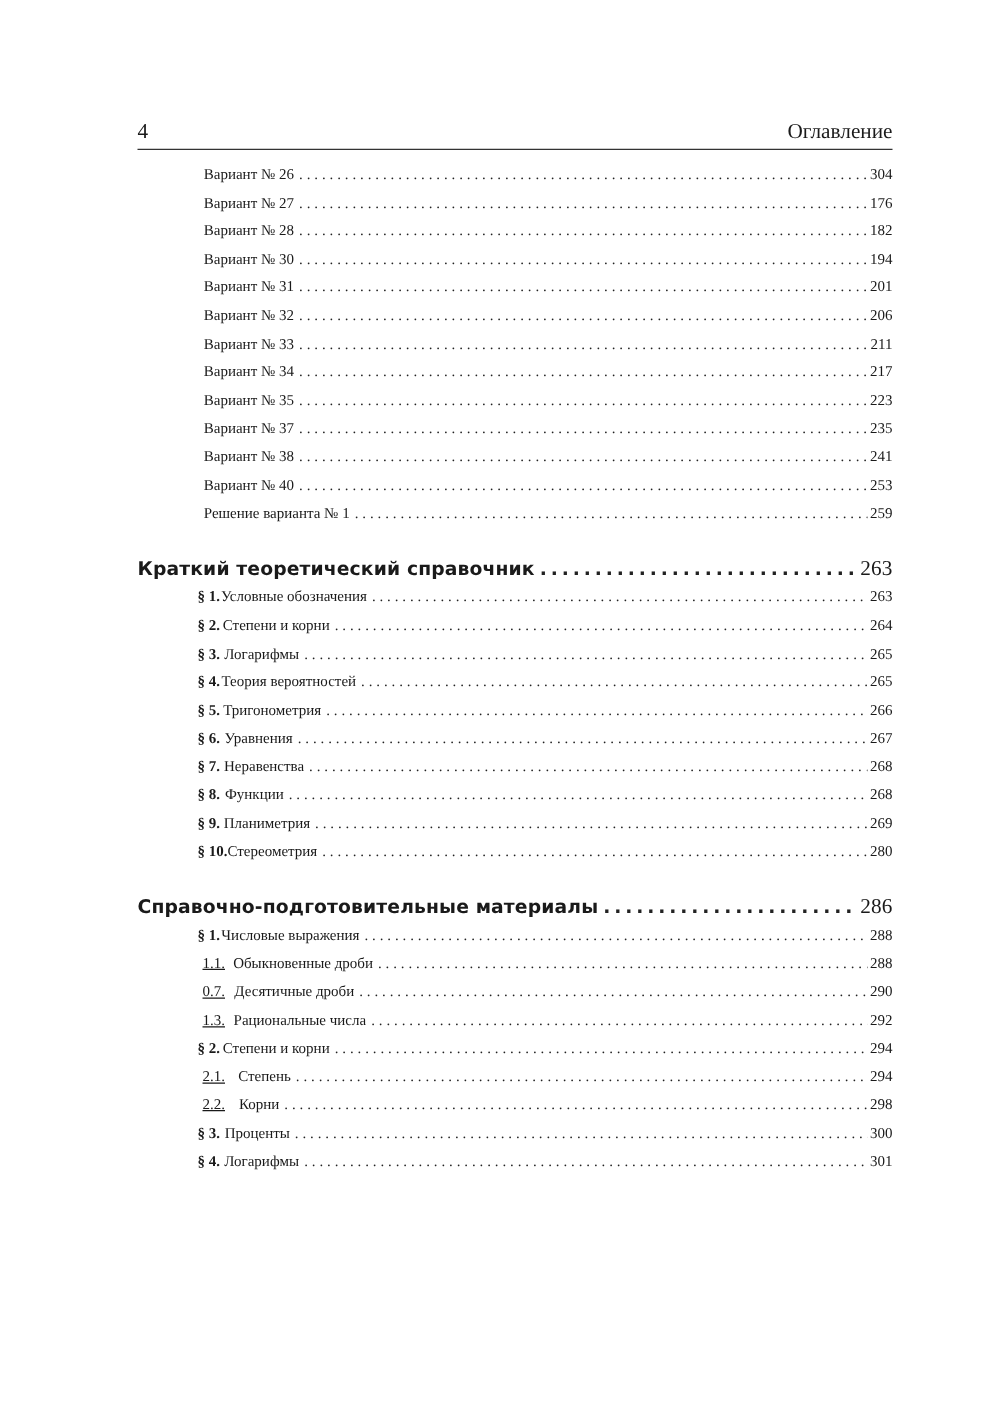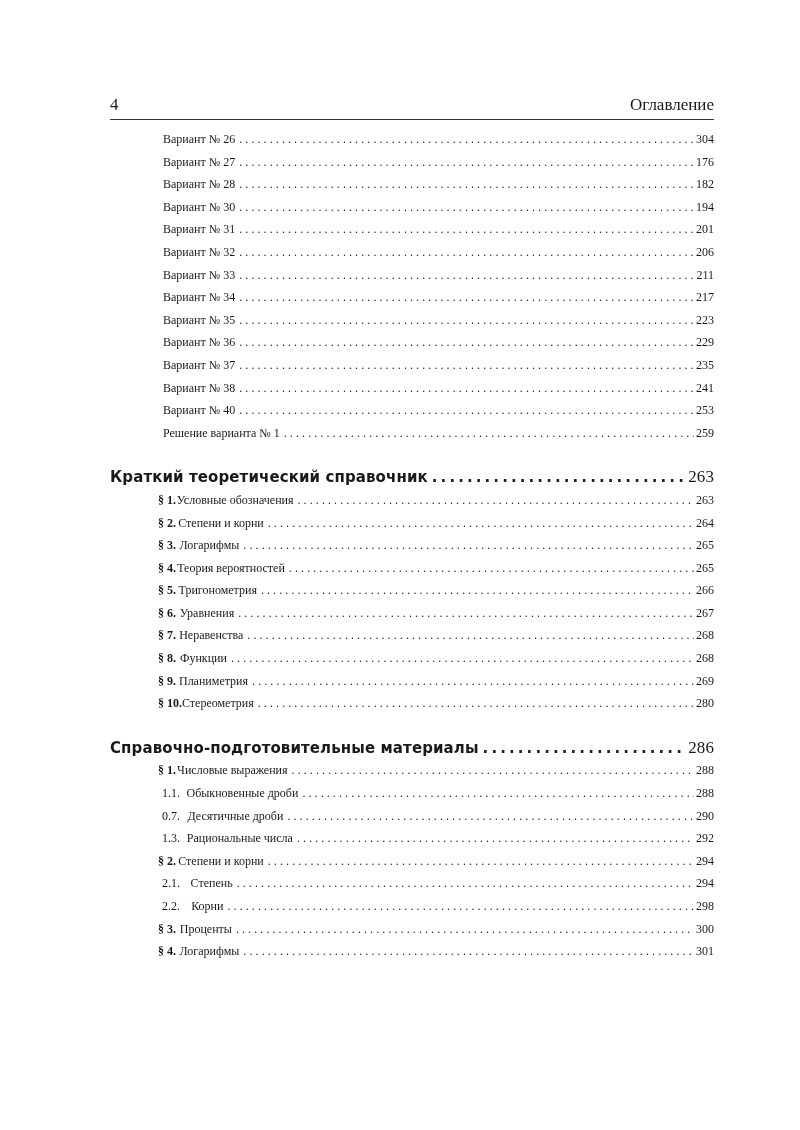--- a/index.html
+++ b/index.html
@@ -30,21 +30,21 @@
   }
   .row .dots::before {
     content: "........................................................................................................................................................";
   }
   .row .page-num { flex: 0 0 auto; }
   .lvl-variant { padding-left: 53px; }
   .lvl-section .num { display: inline-block; width: 44px; }
   .lvl-section { padding-left: 48px; }
   .lvl-section .num .sec { font-weight: bold; }
   .lvl-sub { padding-left: 52px; }
-  .lvl-sub .num { display: inline-block; width: 58px; }
+  .lvl-sub .num { display: inline-block; width: 58px; text-decoration: underline; }
   .part {
     font-family: "DejaVu Sans", "Liberation Sans", sans-serif;
     font-weight: bold; font-size: 15px; letter-spacing: 0.1px;
   }
   .part .page-num { font-family: "Liberation Serif", serif; font-weight: normal; font-size: 17px; }
   .gap { height: 22px; }
 </style>
 </head>
 <body>
 
@@ -95,25 +95,20 @@
         <span class="label">Вариант № 34</span>
         <span class="dots"></span>
         <span class="page-num">217</span>
       </div>
     <div class="row lvl-variant">
         <span class="label">Вариант № 35</span>
         <span class="dots"></span>
         <span class="page-num">223</span>
       </div>
     <div class="row lvl-variant">
-        <span class="label">Вариант № 36</span>
-        <span class="dots"></span>
-        <span class="page-num">229</span>
-      </div>
-    <div class="row lvl-variant">
         <span class="label">Вариант № 37</span>
         <span class="dots"></span>
         <span class="page-num">235</span>
       </div>
     <div class="row lvl-variant">
         <span class="label">Вариант № 38</span>
         <span class="dots"></span>
         <span class="page-num">241</span>
       </div>
     <div class="row lvl-variant">

